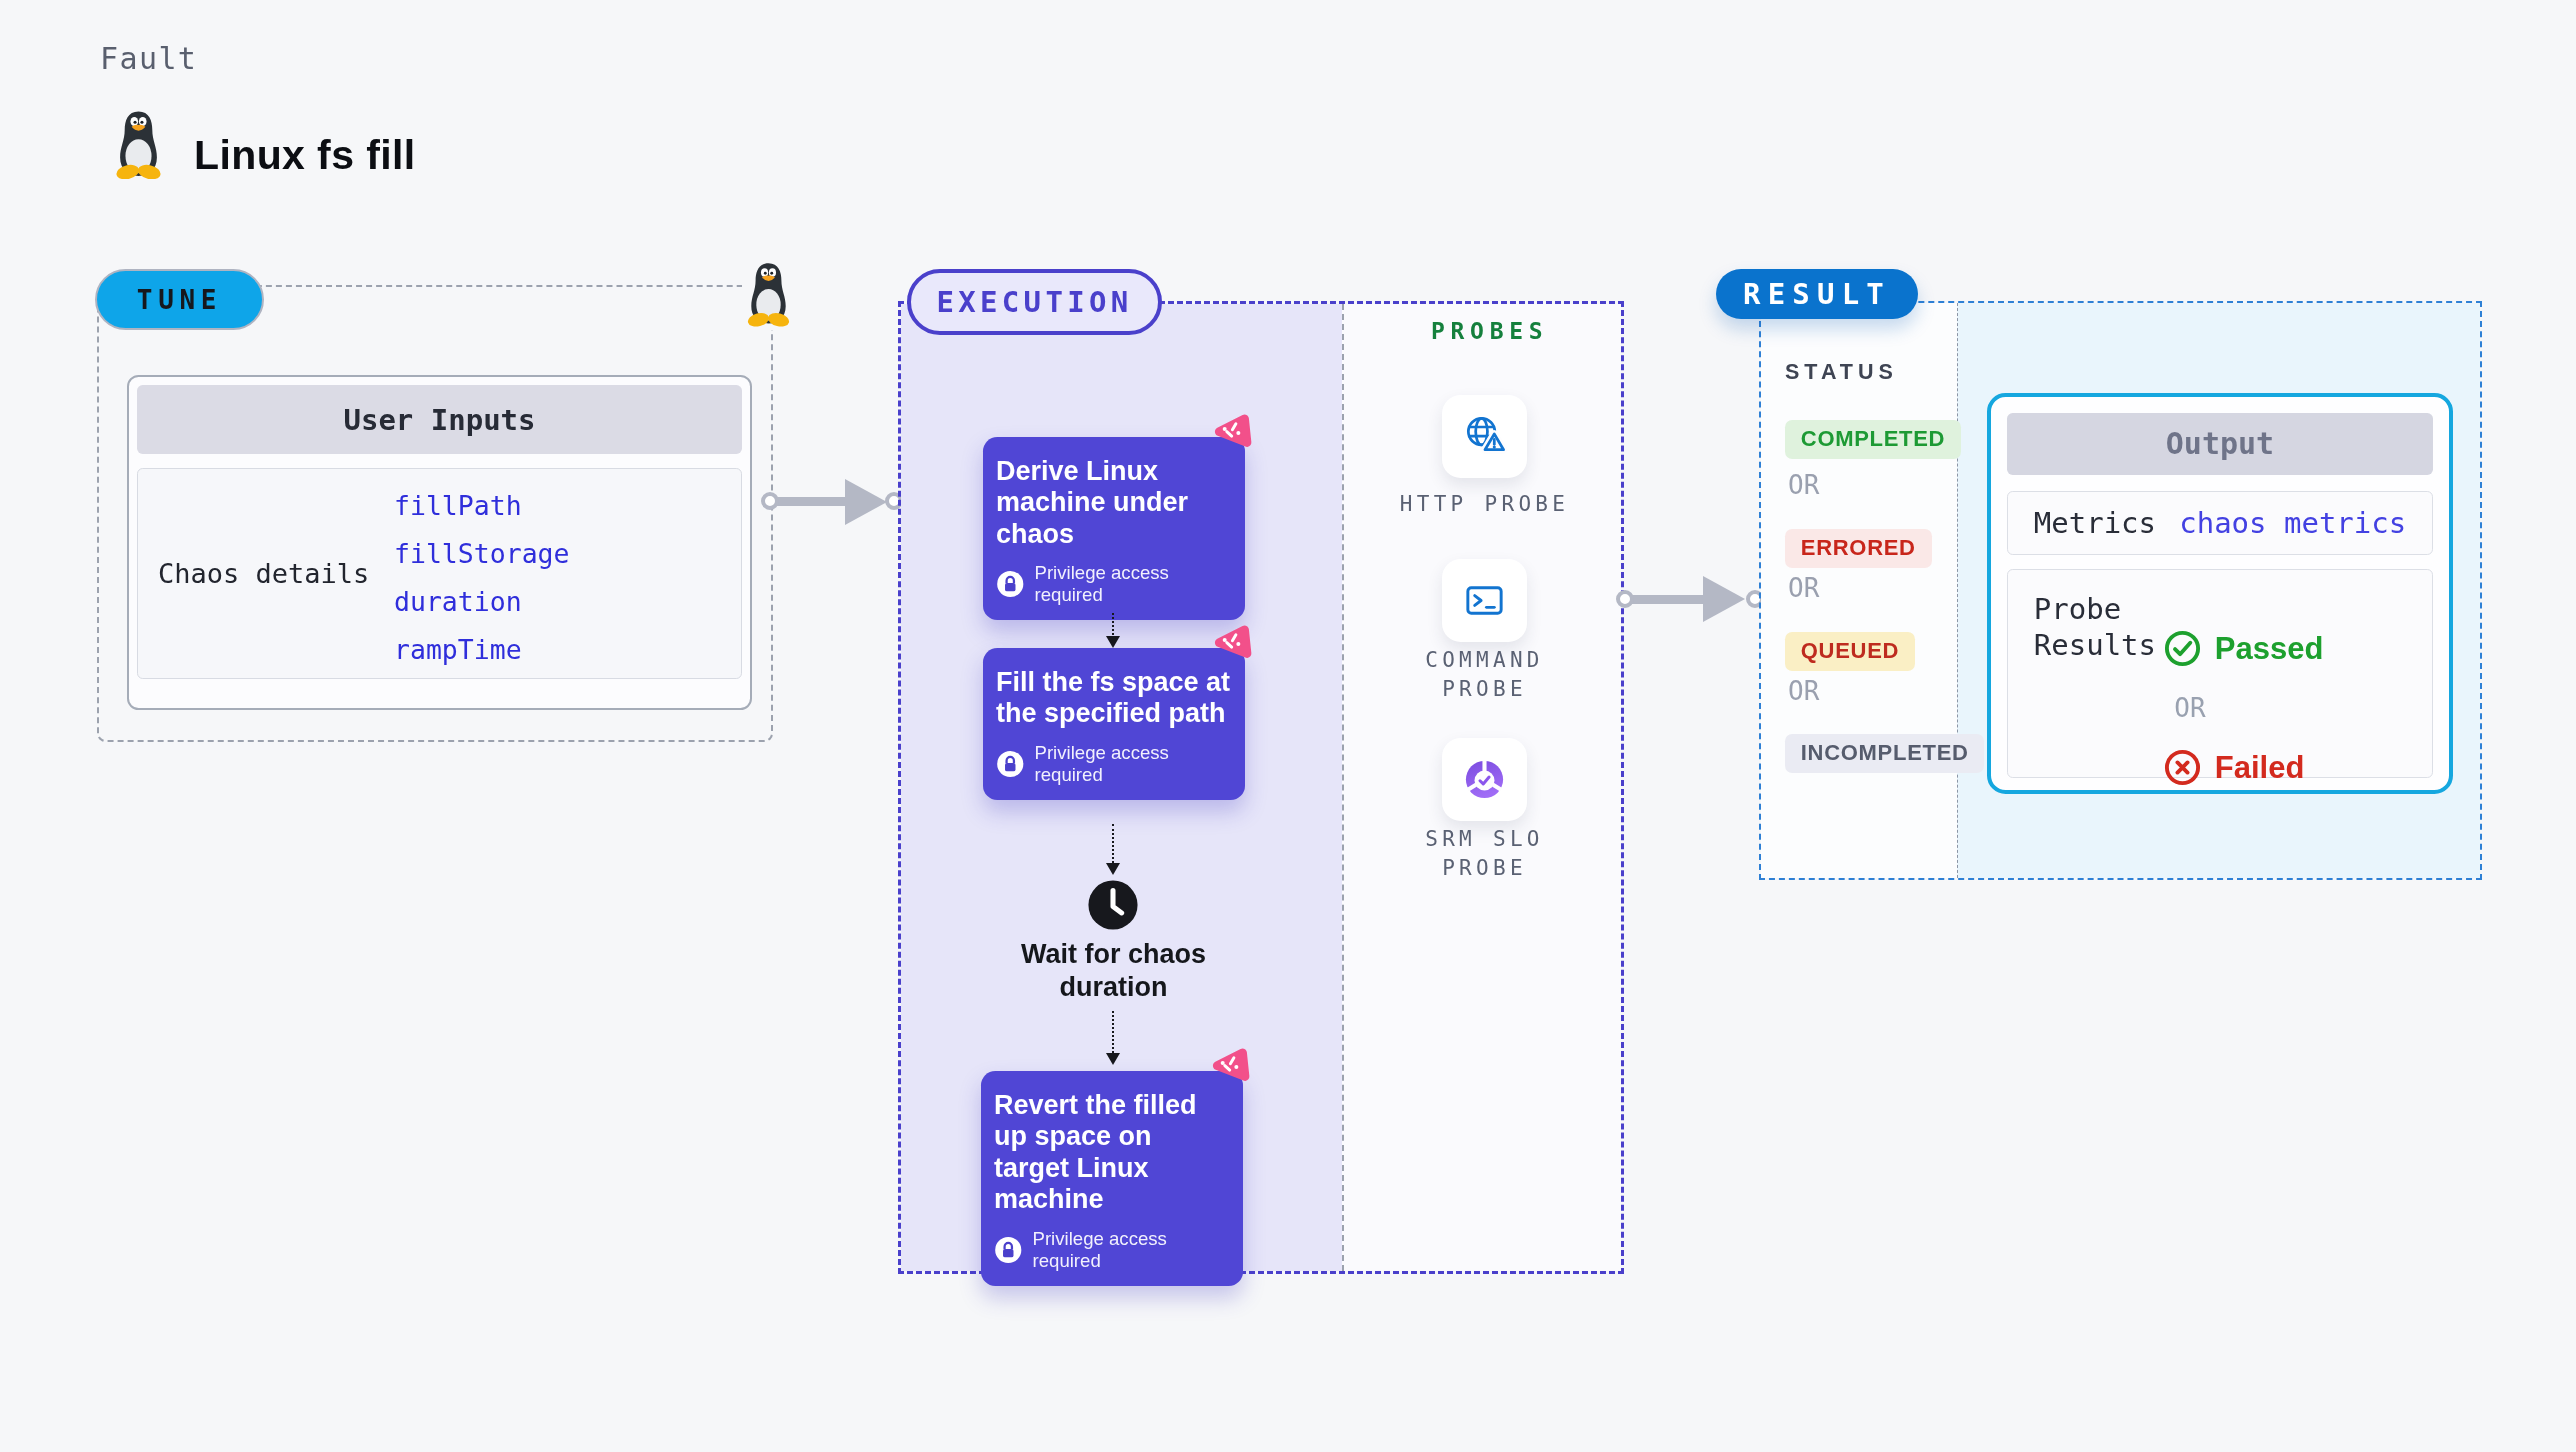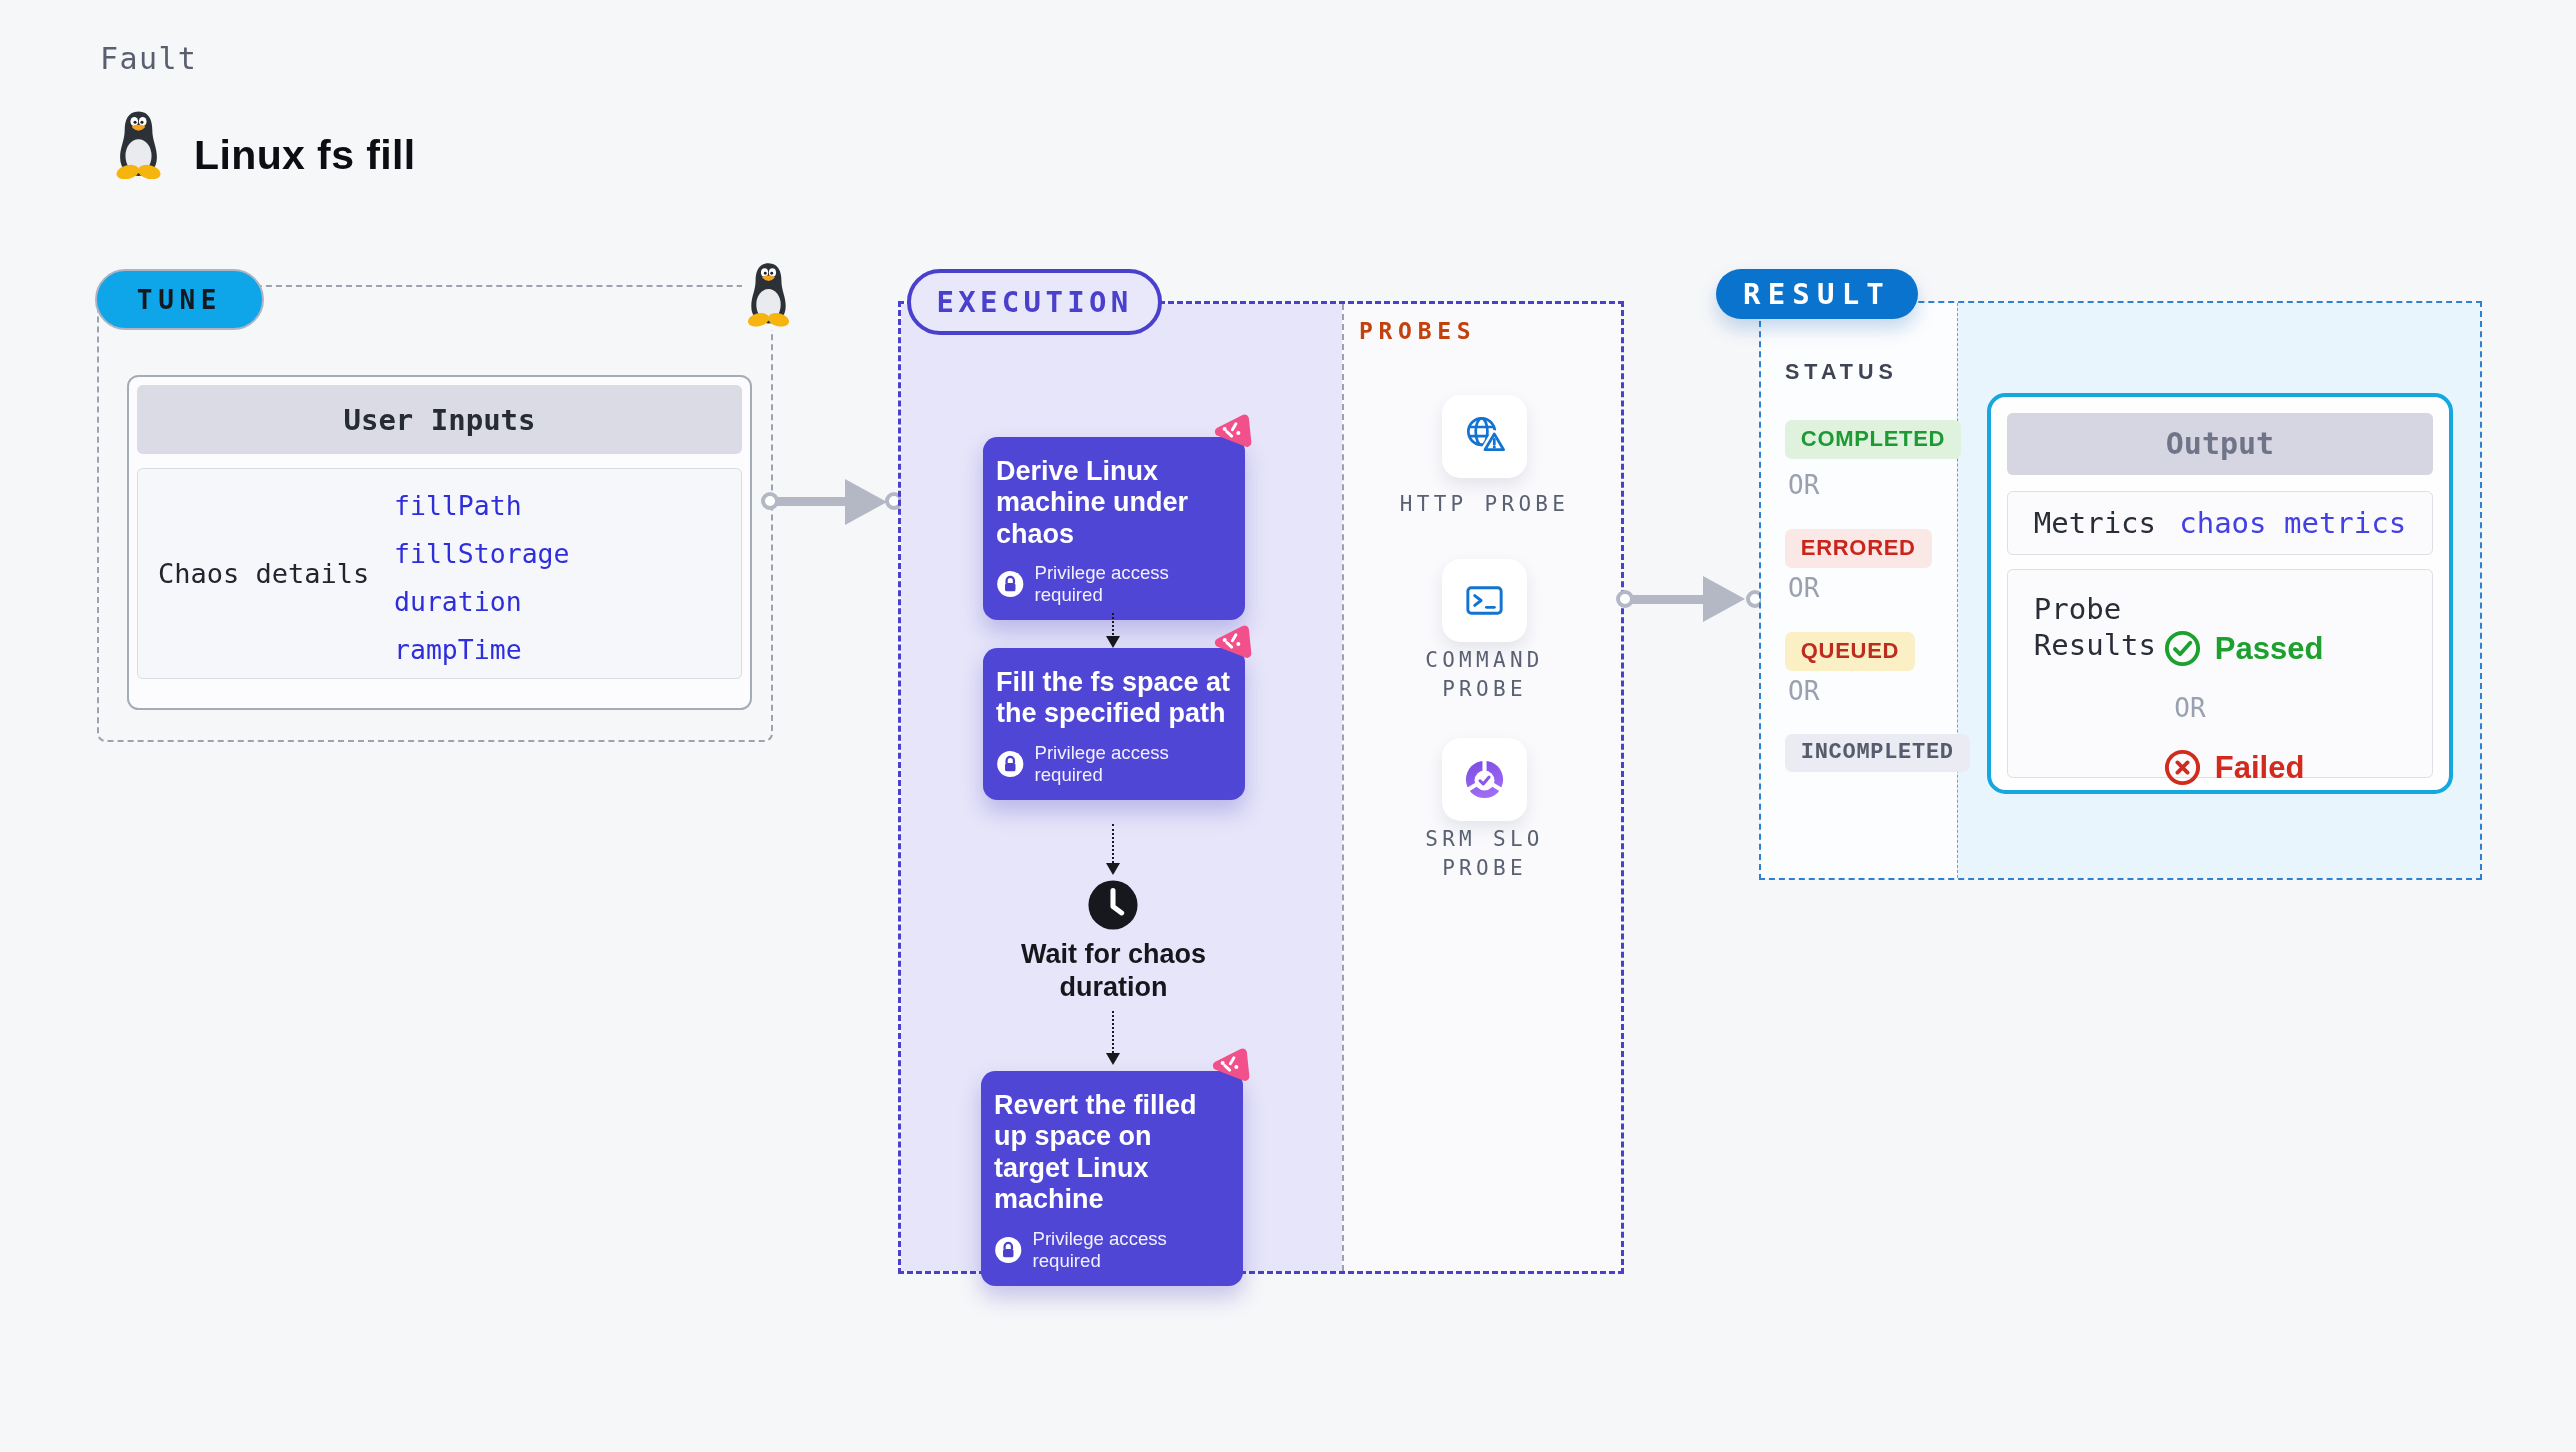--- a/index.html
+++ b/index.html
@@ -32,21 +32,21 @@
   .conn-line{height:8.6px;background:#B4B8C5;}
   .conn-dot{width:10px;height:10px;border:4.3px solid #B4B8C5;border-radius:50%;background:#fff;}
   .conn-tri{width:0;height:0;border-top:23px solid transparent;border-bottom:23px solid transparent;border-left:42px solid #B4B8C5;}
 
   
   .exec-box{left:898px;top:301px;width:726px;height:973px;border:3.6px dashed #4A40CB;box-sizing:border-box;}
   .lane-exec{position:absolute;left:0;top:0;bottom:0;width:441px;background:#E6E5F9;}
   .lane-probes{position:absolute;left:441px;top:0;bottom:0;right:0;background:#FAFAFD;border-left:2.1px dashed #9BA1AD;box-sizing:border-box;}
   .exec-pill{left:907px;top:269px;width:255px;height:66px;background:#E9E8FB;border:4.3px solid #4A40CB;
              border-radius:34px;font:700 29px "DejaVu Sans Mono",monospace;color:#4A40CB;letter-spacing:4.3px;box-sizing:border-box;}
-  .probes-label{left:1359px;top:318px;font:700 23px "DejaVu Sans Mono",monospace;color:#c2410c;letter-spacing:5.7px;}
+  .probes-label{left:1431px;top:318px;font:700 23px "DejaVu Sans Mono",monospace;color:#15803d;letter-spacing:5.7px;}
 
   .step{position:absolute;width:262px;background:#5046D5;border-radius:14.3px;color:#fff;text-align:left;
         padding:18.6px 13px 14.3px;box-sizing:border-box;box-shadow:0 11.5px 21.5px rgba(60,52,190,.25);}
   .step-title{font-size:27px;font-weight:700;line-height:31.5px;}
   .step-foot{margin-top:12px;display:flex;align-items:center;justify-content:center;gap:10px;}
   .foot-text{font-size:18.6px;font-weight:500;color:#F2F1FD;}
   .chaos-icon{position:absolute;top:-24px;right:-7.2px;width:42px;height:42px;}
 
   .dot-arrow{width:0;border-left:2.9px dotted #17181D;}
   .dot-head{width:0;height:0;border-left:7.2px solid transparent;border-right:7.2px solid transparent;border-top:12px solid #17181D;}
@@ -298,21 +298,21 @@
   </div>
 
   <div class="abs status-head">STATUS</div>
 
   <div class="badge b-completed" style="top:420px;">COMPLETED</div>
   <div class="or-sep mono" style="top:470px;">OR</div>
   <div class="badge b-errored" style="top:529px;">ERRORED</div>
   <div class="or-sep mono" style="top:573px;">OR</div>
   <div class="badge b-queued" style="top:632px;">QUEUED</div>
   <div class="or-sep mono" style="top:676px;">OR</div>
-  <div class="badge b-incompleted" style="top:734px;font-family:Liberation Mono, monospace;">INCOMPLETED</div>
+  <div class="badge b-incompleted" style="top:734px;">INCOMPLETED</div>
 
   <div class="abs output-card">
     <div class="out-header ctr">
       <span>Output</span>
     </div>
     <div class="out-row out-row1">
       <div class="out-label">Metrics</div>
       <div class="out-value">chaos metrics</div>
     </div>
     <div class="out-row out-row2">

